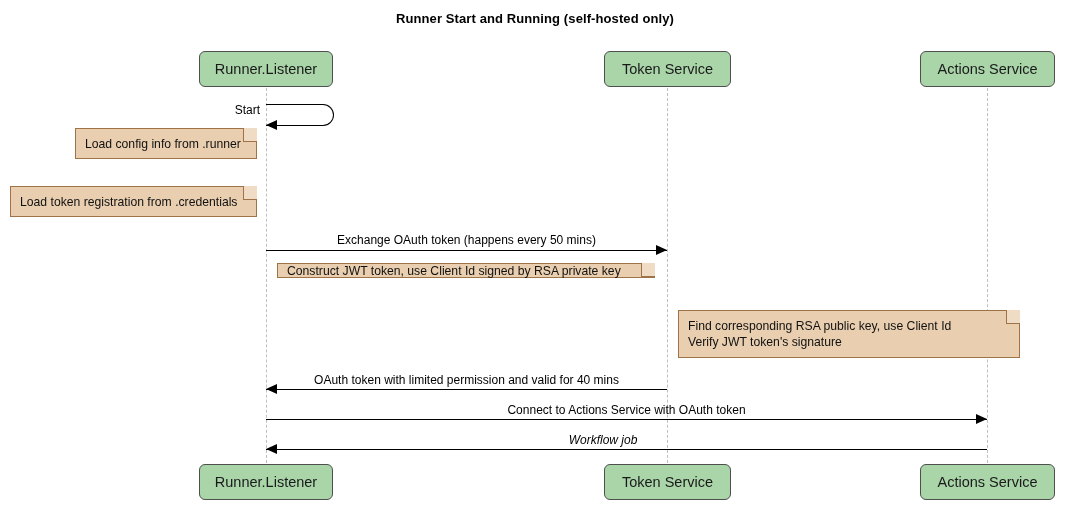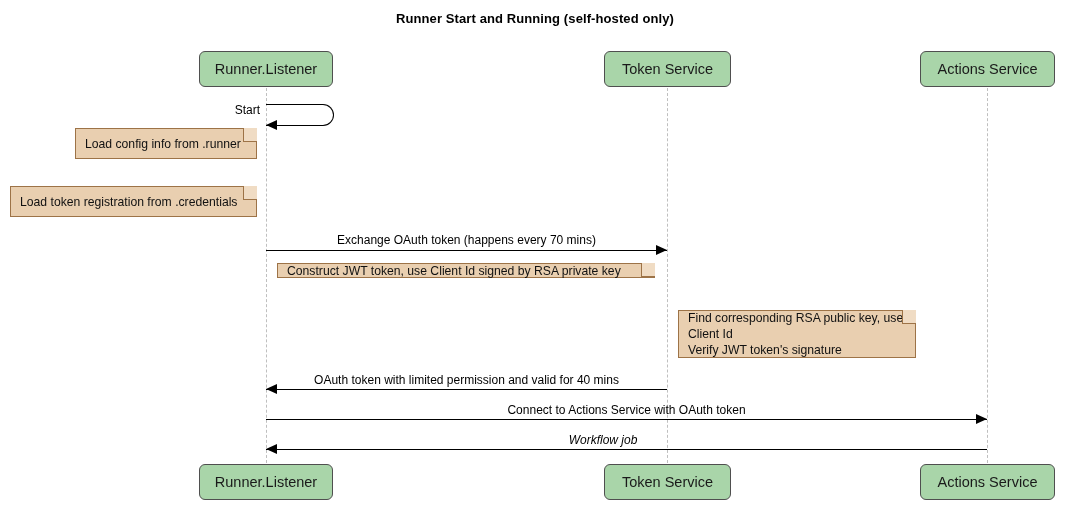--- a/index.html
+++ b/index.html
@@ -150,28 +150,28 @@
     <span>Load config info from .runner</span>
   </div>
 
   <div class="note" style="left:10px; top:186px; width:247px; height:31px;">
     <span class="fold"></span>
     <span>Load token registration from .credentials</span>
   </div>
 
   <div class="msg-line" style="left:266px; top:250px; width:401px;"></div>
   <div class="arrowhead right" style="left:656px; top:245px;"></div>
-  <div class="msg-label" style="left:266px; top:233px; width:401px;">Exchange OAuth token (happens every 70 mins)</div>
+  <div class="msg-label" style="left:266px; top:233px; width:401px;">Exchange OAuth token (happens every 50 mins)</div>
 
   <div class="note" style="left:277px; top:263px; width:378px; height:15px;">
     <span class="fold"></span>
     <span>Construct JWT token, use Client Id signed by RSA private key</span>
   </div>
 
-  <div class="note" style="left:678px; top:310px; width:238px; height:48px;">
+  <div class="note" style="left:678px; top:310px; width:342px; height:48px;">
     <span class="fold"></span>
     <span>Find corresponding RSA public key, use Client Id
 Verify JWT token's signature</span>
   </div>
 
   <div class="msg-line" style="left:266px; top:389px; width:401px;"></div>
   <div class="arrowhead left" style="left:266px; top:384px;"></div>
   <div class="msg-label" style="left:266px; top:373px; width:401px;">OAuth token with limited permission and valid for 40 mins</div>
 
   <div class="msg-line" style="left:266px; top:419px; width:721px;"></div>

